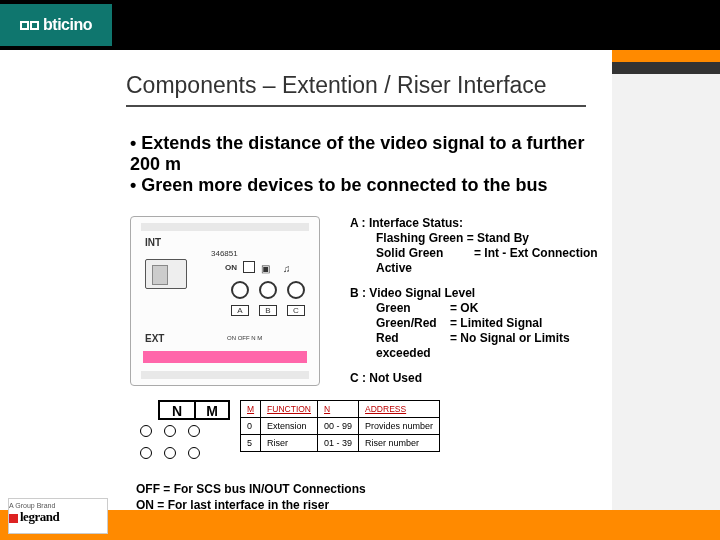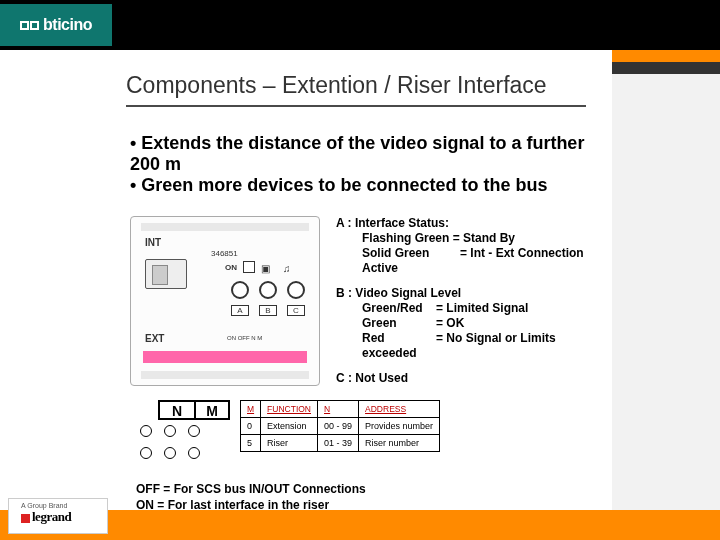--- a/index.html
+++ b/index.html
@@ -32,21 +32,21 @@
     background:#f2f2f2;
   }
   .side-top-orange { position:absolute; right:0; top:50px; height:12px; width:108px; background:#ff8a00; }
   .side-top-dark { position:absolute; right:0; top:62px; height:12px; width:108px; background:#333; }
   .footer {
     position:absolute; left:0; bottom:0; width:100%; height:30px;
     background:#ff8a00;
   }
   .footer-logo {
     position:absolute; left:8px; bottom:6px; height:36px; width:100px;
-    background:#fff; border:1px solid #ccc; font-size:7px; padding:3px 12px;
+    background:#fff; border:1px solid #ccc; font-size:7px; padding:3px 0;
     line-height:1.1; color:#555;margin-top:47px;
   }
   .footer-logo b { font-size:13px; font-family: Georgia, serif; color:#000; letter-spacing:-0.5px;}
   .footer-logo .sq{ display:inline-block; width:9px; height:9px; background:#d22; margin-right:2px; vertical-align:middle;}
   .content {
     position:absolute; left:0; top:50px; right:108px; bottom:30px;
     padding: 22px 0 0 130px;
   }
   .title {
     font-size:23px; color:#333; margin-bottom:6px; font-weight:normal;
@@ -73,21 +73,21 @@
   .note-ico { position:absolute; top:46px; left:152px; font-size:10px;}
   .jack { position:absolute; top:42px; left:14px; width:42px; height:30px; border:1px solid #555; border-radius:2px; background:#eee;}
   .jack::after{content:""; position:absolute; left:6px; top:5px; width:14px; height:18px; background:#ccc; border:1px solid #888;}
   .led { width:18px; height:18px; border:2px solid #333; border-radius:50%; position:absolute; top:64px; background:#fff; display:flex; align-items:center; justify-content:center;}
   .led.a{ left:100px;} .led.b{ left:128px;} .led.c{ left:156px;}
   .led-label{ position:absolute; top:88px; width:18px; text-align:center; border:1px solid #333; font-size:8px; background:#fff;}
   .led-label.a{left:100px;} .led-label.b{left:128px;} .led-label.c{left:156px;}
   .extstrip{ position:absolute; top:134px; left:12px; right:12px; height:12px; background:#f6a;}
   .ext-small{ position:absolute; top:118px; left:96px; font-size:6px;}
 
-  .legend { font-size:12px; font-weight:bold; line-height:1.25; flex:1; }
+  .legend { font-size:12px; font-weight:bold; line-height:1.25; flex:1;margin-left:14px; }
   .legend .row { margin-bottom:10px;}
   .indent { margin-left:26px; font-weight:bold;}
 
   .nm-block { margin-top:4px; margin-left:4px; display:flex; align-items:flex-start; gap:10px;}
   .nm-grid { }
   .nm-head { display:flex; }
   .nm-head div { width:36px; height:20px; border:2px solid #000; border-right:none; text-align:center; font-weight:bold; font-size:14px; line-height:18px; }
   .nm-head div:last-child{ border-right:2px solid #000;}
   .circ-row { display:flex; }
   .circ-row div { width:24px; height:22px; display:flex; align-items:center; justify-content:center; border:none;}
@@ -151,22 +151,22 @@
     <div class="legend">
       <div class="row">
         <span>A :</span>
         <span>Interface Status:</span><br>
         <div class="indent">Flashing Green = Stand By</div>
         <div class="indent"><span style="display:inline-block; width:98px;">Solid Green</span><span>= Int - Ext Connection Active</span></div>
       </div>
       <div class="row">
         <span>B :</span>
         <span>Video Signal Level</span><br>
+        <div class="indent"><span style="display:inline-block;width:74px;">Green</span><span>= OK</span></div>
         <div class="indent"><span style="display:inline-block;width:74px;">Green/Red</span><span>= Limited Signal</span></div>
-        <div class="indent"><span style="display:inline-block;width:74px;">Green</span><span>= OK</span></div>
         <div class="indent"><span style="display:inline-block;width:74px;">Red</span><span>= No Signal or Limits exceeded</span></div>
       </div>
       <div class="row">
         <span>C :</span>
         <span>Not Used</span>
       </div>
     </div>
   </div>
 
   <div class="nm-block">

